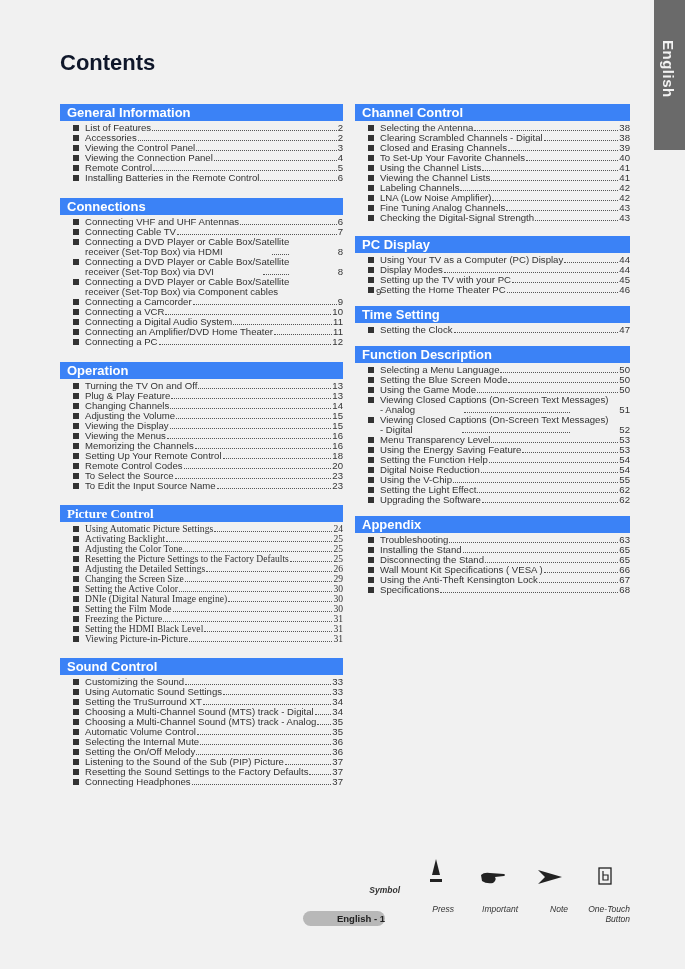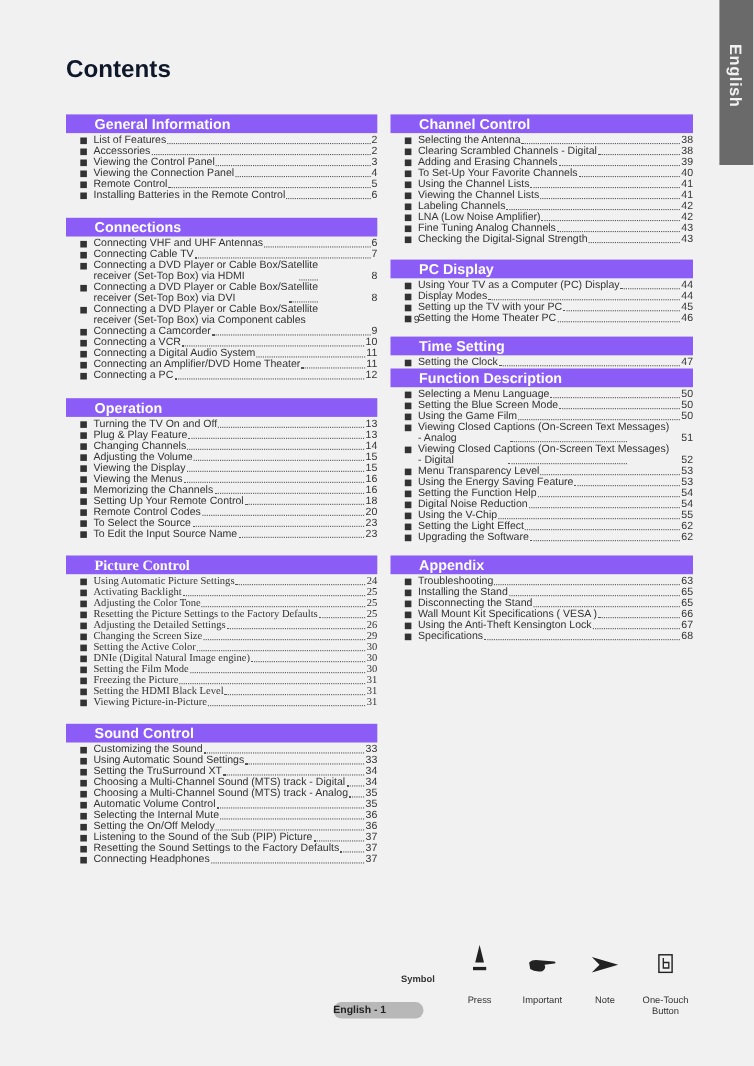--- a/index.html
+++ b/index.html
@@ -15,45 +15,45 @@
     writing-mode:vertical-rl; letter-spacing:0.5px;
   }
   .page-title {
     position:absolute; left:60px; top:50px; font-size:22px; font-weight:bold; color:#0f172a;
   }
   .col { position:absolute; width:283px; }
   .col.left { left:60px; top:104px; }
   .col.right { left:355px; top:104px; width:275px; }
   .section { margin-bottom:0; }
   .sec-header {
-    background:#8b5cf6; color:#fff; font-weight:bold; font-size:13px;
-    height:17px; line-height:17px; padding-left:26px;
+    background:#3b82f6; color:#fff; font-weight:bold; font-size:13px;
+    height:17px; line-height:17px; padding-left:7px;
   }
   .items { list-style:none; margin:0; padding:2px 0 0 0; }
   .item {
     display:flex; align-items:flex-start; font-size:9.6px; line-height:10px; color:#333;
     padding-left:13px;
   }
   .bullet { width:6px; height:6px; background:#333; margin-top:2px; margin-right:6px; flex:none; }
   .txt { flex:1; display:flex; }
   .label { white-space:nowrap; }
   .leader { flex:1; border-bottom:1px dotted #555; margin:0 1px 2px 1px; height:7px; }
   .page { white-space:nowrap; }
   .multi { display:flex; flex-direction:column; flex:1;justify-content:center; }
   .multi .line1 { white-space:nowrap; }
   .multi .line2 { display:flex;gap:48px; }
   .legend {
     position:absolute; top:855px; left:360px; width:280px; height:55px;
   }
-  .sym { position:absolute; text-align:center; font-size:8.5px; color:#333; }
+  .sym { position:absolute; text-align:right; font-size:8.5px; color:#333;font-style:italic; }
   .sym .ico { height:30px; display:flex; align-items:flex-end; justify-content:center; }
   .sym .lbl { margin-top:19px; line-height:10px; }
   .pagenum {
     position:absolute; left:303px; top:911px; width:82px; height:15px; border-radius:8px;
-    background:#b8b8b8; font-size:9.5px; font-weight:bold; text-align:left; line-height:15px; color:#222;
+    background:#b8b8b8; font-size:9.5px; font-weight:bold; text-align:right; line-height:15px; color:#222;
   }
 </style>
 </head>
 <body>
 
 <div class="lang-tab">
   <span>English</span>
 </div>
 
 <div class="page-title">Contents</div>
@@ -510,21 +510,21 @@
           <span class="bullet"></span>
           <div class="txt">
             <span class="label">Clearing Scrambled Channels - Digital</span>
             <span class="leader"></span>
             <span class="page">38</span>
           </div>
         </li>
         <li class="item">
           <span class="bullet"></span>
           <div class="txt">
-            <span class="label">Adding and Erasing Channels</span>
+            <span class="label">Closed and Erasing Channels</span>
             <span class="leader"></span>
             <span class="page">39</span>
           </div>
         </li>
         <li class="item">
           <span class="bullet"></span>
           <div class="txt">
             <span class="label">To Set-Up Your Favorite Channels</span>
             <span class="leader"></span>
             <span class="page">40</span>
@@ -610,21 +610,21 @@
         <li class="item">
           <span class="bullet"></span>
           <div class="txt">
             <span class="label">Setting the Home Theater PC</span>
             <span class="leader"></span>
             <span class="page">46</span>
           </div>
         </li>
       </ul>
     </div>
-    <div class="section" style="">
+    <div class="section" style="margin-bottom: 11px;">
       <div class="sec-header">Time Setting</div>
       <ul class="items">
         <li class="item">
           <span class="bullet"></span>
           <div class="txt">
             <span class="label">Setting the Clock</span>
             <span class="leader"></span>
             <span class="page">47</span>
           </div>
         </li>
@@ -645,21 +645,21 @@
           <span class="bullet"></span>
           <div class="txt">
             <span class="label">Setting the Blue Screen Mode</span>
             <span class="leader"></span>
             <span class="page">50</span>
           </div>
         </li>
         <li class="item">
           <span class="bullet"></span>
           <div class="txt">
-            <span class="label">Using the Game Film</span>
+            <span class="label">Using the Game Mode</span>
             <span class="leader"></span>
             <span class="page">50</span>
           </div>
         </li>
         <li class="item">
           <span class="bullet"></span>
           <div class="multi">
             <span class="line1">Viewing Closed Captions (On-Screen Text Messages)</span>
             <div class="line2">
               <span class="label">- Analog</span>

